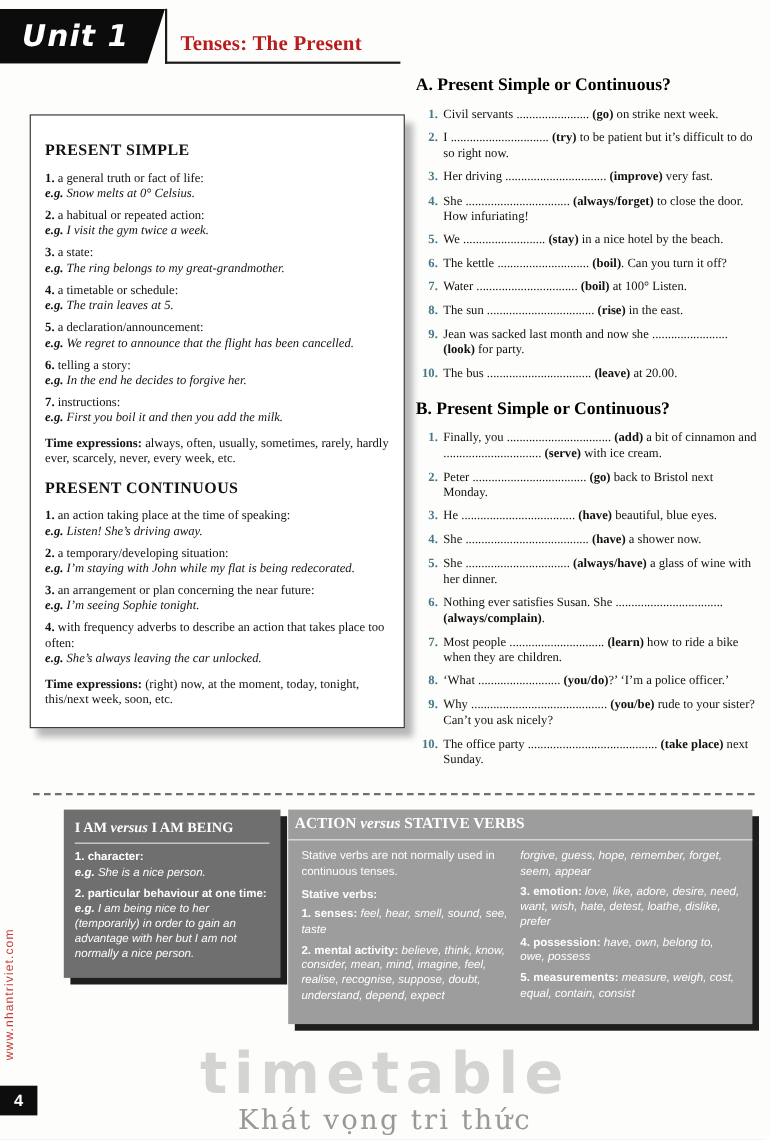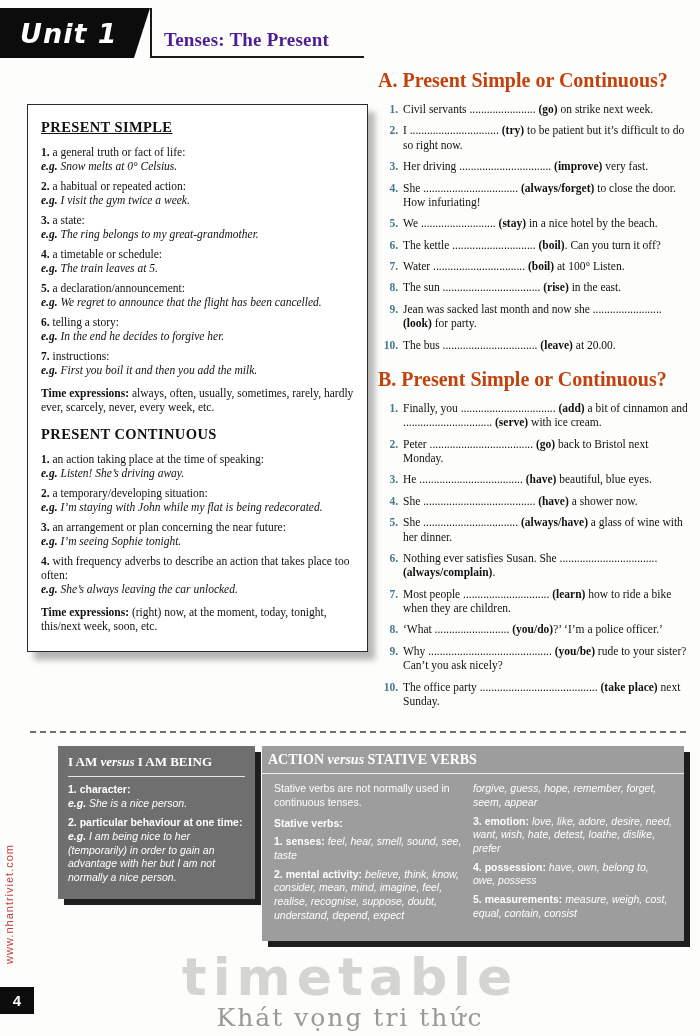--- a/index.html
+++ b/index.html
@@ -8,38 +8,38 @@
   .page { width:700px; height:1036px; background:#fdfdfb; position:relative; overflow:hidden; margin:0 auto; }
 
   
   .header { display:flex; align-items:stretch; margin-top:8px; height:50px; }
   .unit-banner { flex:0 0 150px; background:#0c0c0c; color:#fff; display:flex; align-items:center;
     padding-left:20px; clip-path:polygon(0 0,100% 0,calc(100% - 16px) 100%,0 100%);
     font-family:"DejaVu Sans",sans-serif; font-weight:bold; font-style:italic; font-size:27px; letter-spacing:1px; }
   .title-wrap { flex:0 0 214px; border-bottom:2px solid #1a1a1a; display:flex; align-items:flex-end;
     padding:0 0 5px 14px; position:relative; }
   .title-wrap::before { content:""; position:absolute; left:0; top:0; bottom:-2px; width:2px; background:#1a1a1a; }
-  .page-title { color:#4c1d95; font-size:19px; font-weight:bold; letter-spacing:.2px; }
+  .page-title { color:#b91c1c; font-size:19px; font-weight:bold; letter-spacing:.2px; }
 
   
   .columns { display:flex; align-items:flex-start; margin-top:10px; }
   .left-col { flex:0 0 368px; padding-left:27px; padding-top:36px; }
   .rules-box { background:#fff; border:1px solid #2a2a2a; box-shadow:7px 8px 6px #b7b7b7;
     padding:12px 13px 14px; font-size:11.5px; line-height:1.22; color:#111; }
   .rules-heading { font-size:14.5px; font-weight:bold; letter-spacing:.4px; margin:12px 0 8px; }
-  .rules-heading:first-child { margin-top:2px;text-decoration:underline; }
+  .rules-heading:first-child { margin-top:12px; }
   .rule-item { margin-bottom:6px; }
   .rule-num { font-weight:bold; }
   .eg-label { font-weight:bold; font-style:italic; }
   .eg-text { font-style:italic; }
   .time-para { margin:9px 0 4px; }
   .time-label { font-weight:bold; }
 
   .right-col { flex:1; padding:0 12px 0 10px; font-size:11.5px; line-height:1.25; color:#111; }
-  .ex-heading { color:#c2410c; font-weight:bold; font-size:20px; margin:0 0 9px; }
+  .ex-heading { color:#000000; font-weight:bold; font-size:16px; margin:0 0 9px; }
   .ex-heading.later { margin-top:15px; }
   .ex-item { display:flex; margin-bottom:7px; }
   .ex-num { color:#47798b; font-weight:bold; flex:0 0 25px; text-align:right; padding-right:5px; }
   .ex-text { flex:1; }
   .seg-bold { font-weight:bold; }
 
   
   .divider { border-top:2px dashed #6f6f6f; margin:16px 14px 13px 30px; }
 
   

